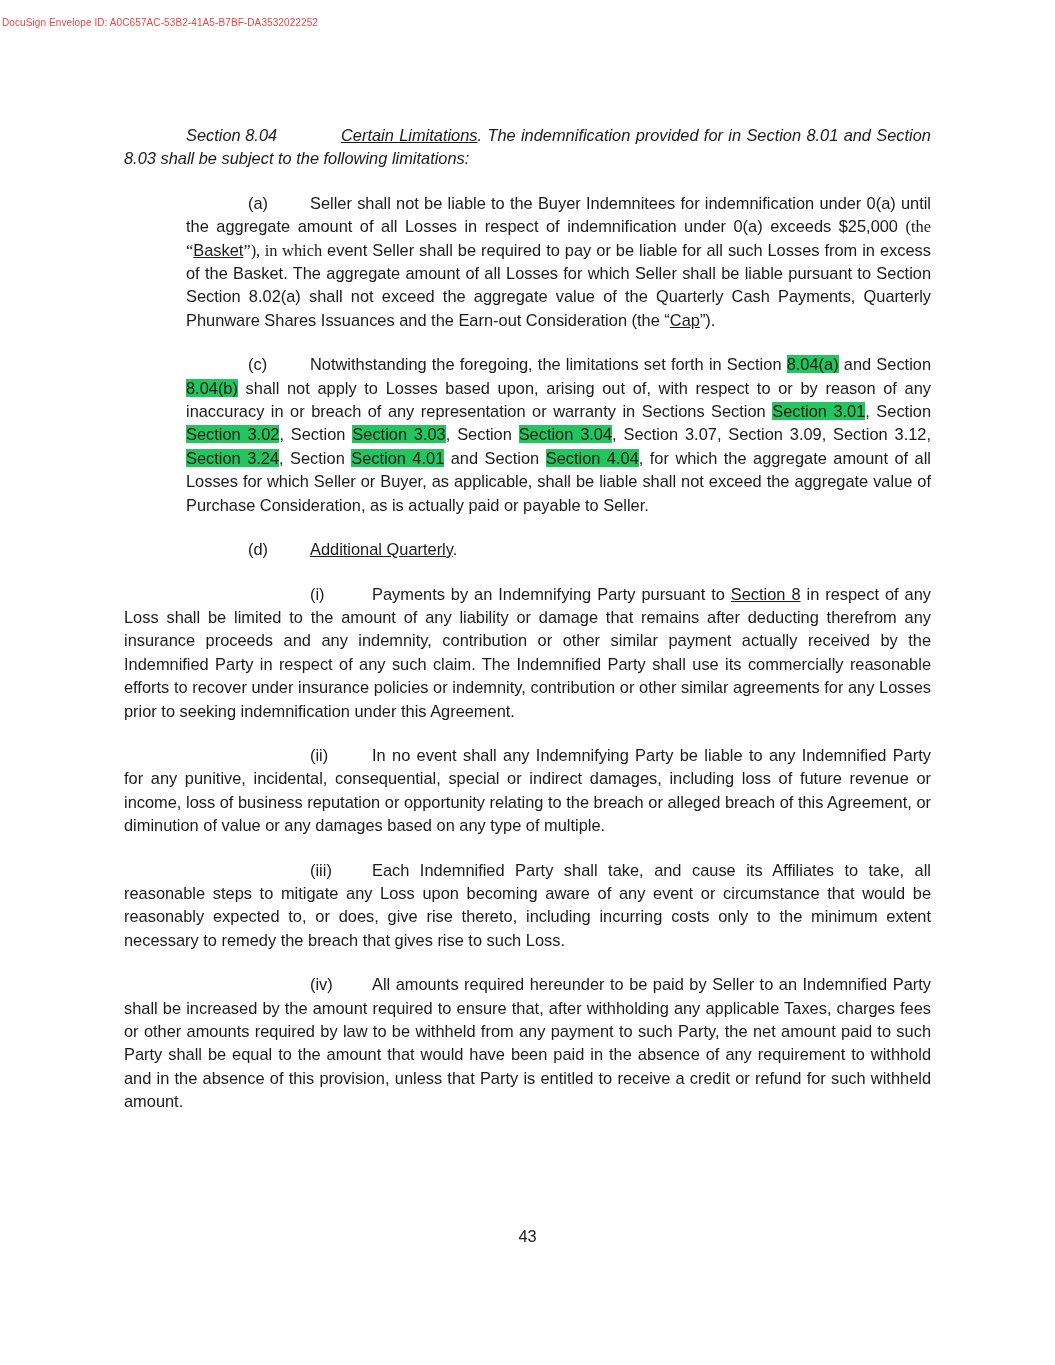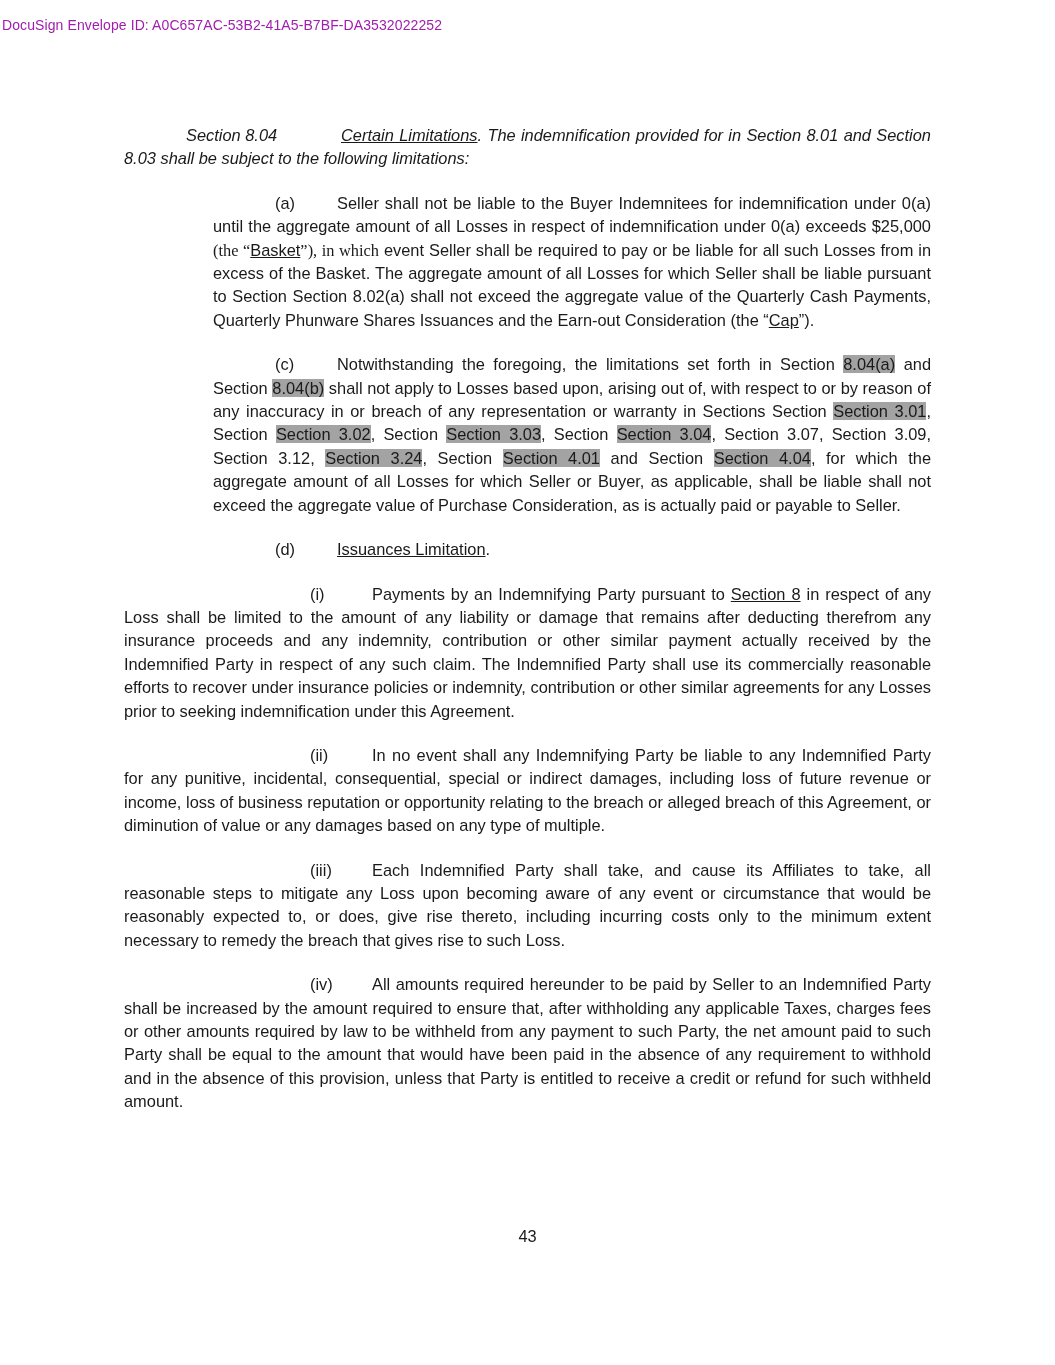--- a/index.html
+++ b/index.html
@@ -1,29 +1,29 @@
 <!DOCTYPE html>
 <html><head>
 <meta charset="utf-8">
 <style>
   html, body { margin: 0; padding: 0; background: #ffffff; }
   body { width: 1055px; height: 1365px; position: relative; overflow: hidden; color: #1a1a1a;
          font-family: "Liberation Sans", sans-serif; }
-  .envelope { position: absolute; left: 2px; top: 17px; font-size: 14px; color: #a21caf; letter-spacing: 0.1px; }
+  .envelope { position: absolute; left: 2px; top: 17px; font-size: 10px; color: #ef4444; letter-spacing: 0.1px; }
   .page { position: absolute; left: 124px; top: 124px; width: 807px; font-size: 16.4px; line-height: 23.4px; }
   p { margin: 0; text-align: justify; }
   .para { margin-bottom: 21px; }
   .sub { padding-left: 62px; }
-  .sub p { text-indent: 62px; margin-left: 27px; }
+  .sub p { text-indent: 62px; }
   .roman p { text-indent: 186px; }
   .t-sec { width: 155px; display:inline-block; text-indent: 0; }
   .t-a { width: 62px; display:inline-block; text-indent: 0; }
   .t-r { width: 62px; display:inline-block; text-indent: 0; }
   .u { text-decoration: underline; }
-  .hl { background: #a3a3a3; }
+  .hl { background: #22c55e; }
   .serif { font-family: "Liberation Serif", serif; }
   .pagenum { position: absolute; left: 0; width: 1055px; top: 1227px; text-align: center; font-size: 16.4px; }
   .ind62 { text-indent: 62px; font-style: italic; }
 </style>
 </head>
 <body>
 
 <div class="envelope">DocuSign Envelope ID: A0C657AC-53B2-41A5-B7BF-DA3532022252</div>
 
 <div class="page">
@@ -33,21 +33,21 @@
   <div class="sub">
     <p class="para"><span class="t-a">(a)</span><span>Seller shall not be liable to the Buyer Indemnitees for indemnification under 0(a) until the aggregate amount of all Losses in respect of indemnification under 0(a) exceeds $25,000 </span><span class="serif">(the “</span><span class="u">Basket</span><span class="serif">”), in which</span><span> event Seller shall be required to pay or be liable for all such Losses from in excess of the Basket.  The aggregate amount of all Losses for which Seller shall be liable pursuant to Section Section 8.02(a) shall not exceed the aggregate value of the Quarterly Cash Payments, Quarterly Phunware Shares Issuances and the Earn-out Consideration (the “</span><span class="u">Cap</span><span>”).</span></p>
   </div>
 
 
   <div class="sub">
     <p class="para"><span class="t-a">(c)</span><span>Notwithstanding the foregoing, the limitations set forth in Section </span><span class="hl">8.04(a)</span><span> and Section </span><span class="hl">8.04(b)</span><span> shall not apply to Losses based upon, arising out of, with respect to or by reason of any inaccuracy in or breach of any representation or warranty in Sections Section </span><span class="hl">Section 3.01</span><span>, Section </span><span class="hl">Section 3.02</span><span>, Section </span><span class="hl">Section 3.03</span><span>, Section </span><span class="hl">Section 3.04</span><span>, Section 3.07, Section 3.09, Section 3.12, </span><span class="hl">Section 3.24</span><span>, Section </span><span class="hl">Section 4.01</span><span> and Section </span><span class="hl">Section 4.04</span><span>, for which the aggregate amount of all Losses for which Seller or Buyer, as applicable, shall be liable shall not exceed the aggregate value of Purchase Consideration, as is actually paid or payable to Seller.</span></p>
   </div>
 
   <div class="sub">
-    <p class="para"><span class="t-a">(d)</span><span class="u">Issuances Limitation</span><span>.</span></p>
+    <p class="para"><span class="t-a">(d)</span><span class="u">Additional Quarterly</span><span>.</span></p>
   </div>
 
   <div class="roman">
     <p class="para"><span class="t-r">(i)</span><span>Payments by an Indemnifying Party pursuant to </span><span class="u">Section 8</span><span> in respect of any Loss shall be limited to the amount of any liability or damage that remains after deducting therefrom any insurance proceeds and any indemnity, contribution or other similar payment actually received by the Indemnified Party in respect of any such claim. The Indemnified Party shall use its commercially reasonable efforts to recover under insurance policies or indemnity, contribution or other similar agreements for any Losses prior to seeking indemnification under this Agreement.</span></p>
   </div>
 
   <div class="roman">
     <p class="para"><span class="t-r">(ii)</span><span>In no event shall any Indemnifying Party be liable to any Indemnified Party for any punitive, incidental, consequential, special or indirect damages, including loss of future revenue or income, loss of business reputation or opportunity relating to the breach or alleged breach of this Agreement, or diminution of value or any damages based on any type of multiple.</span></p>
   </div>
 

